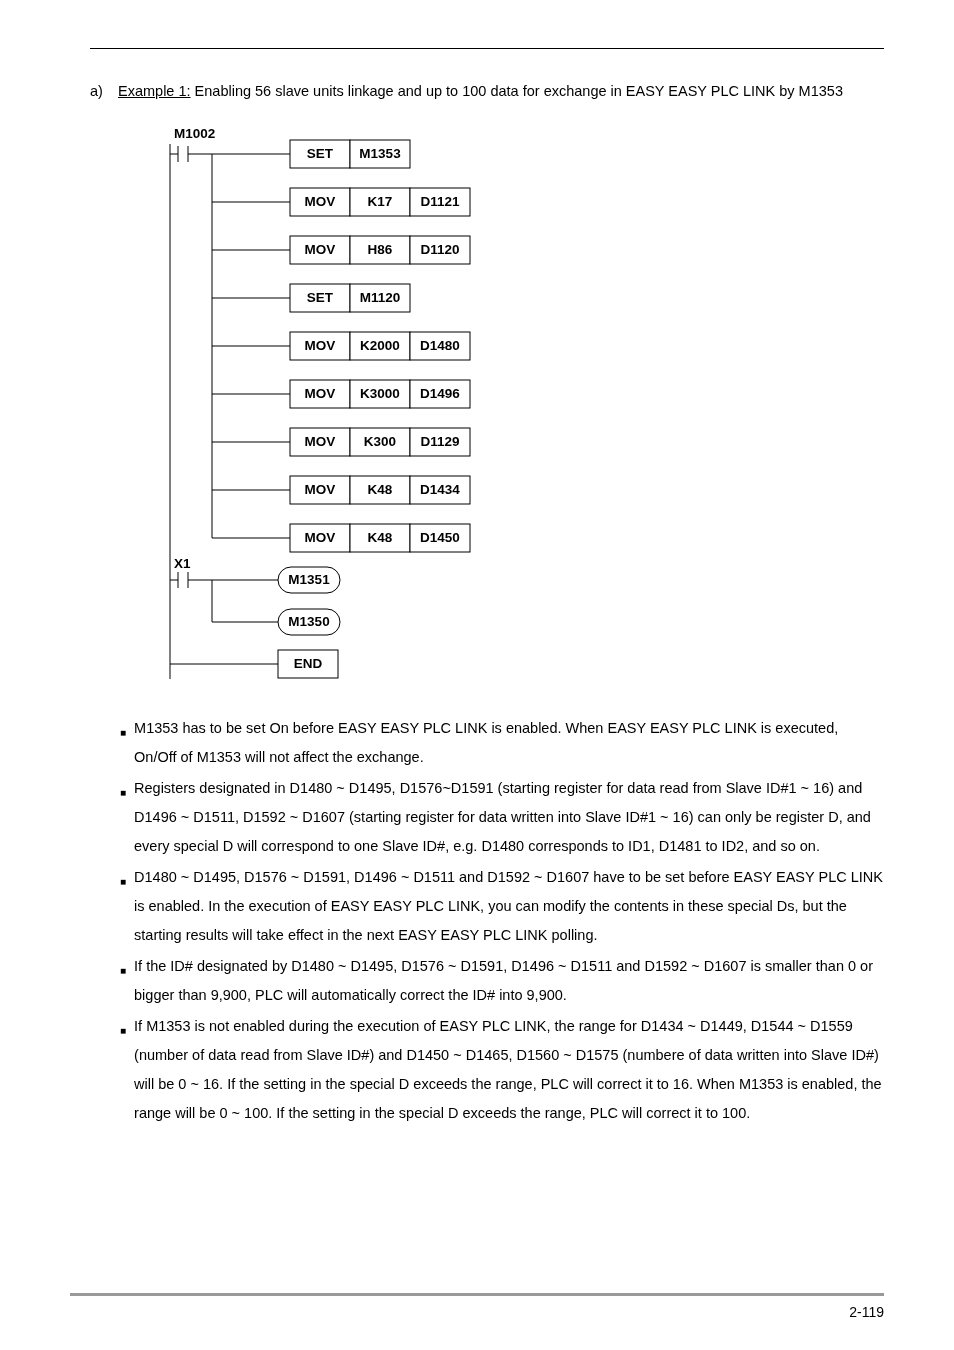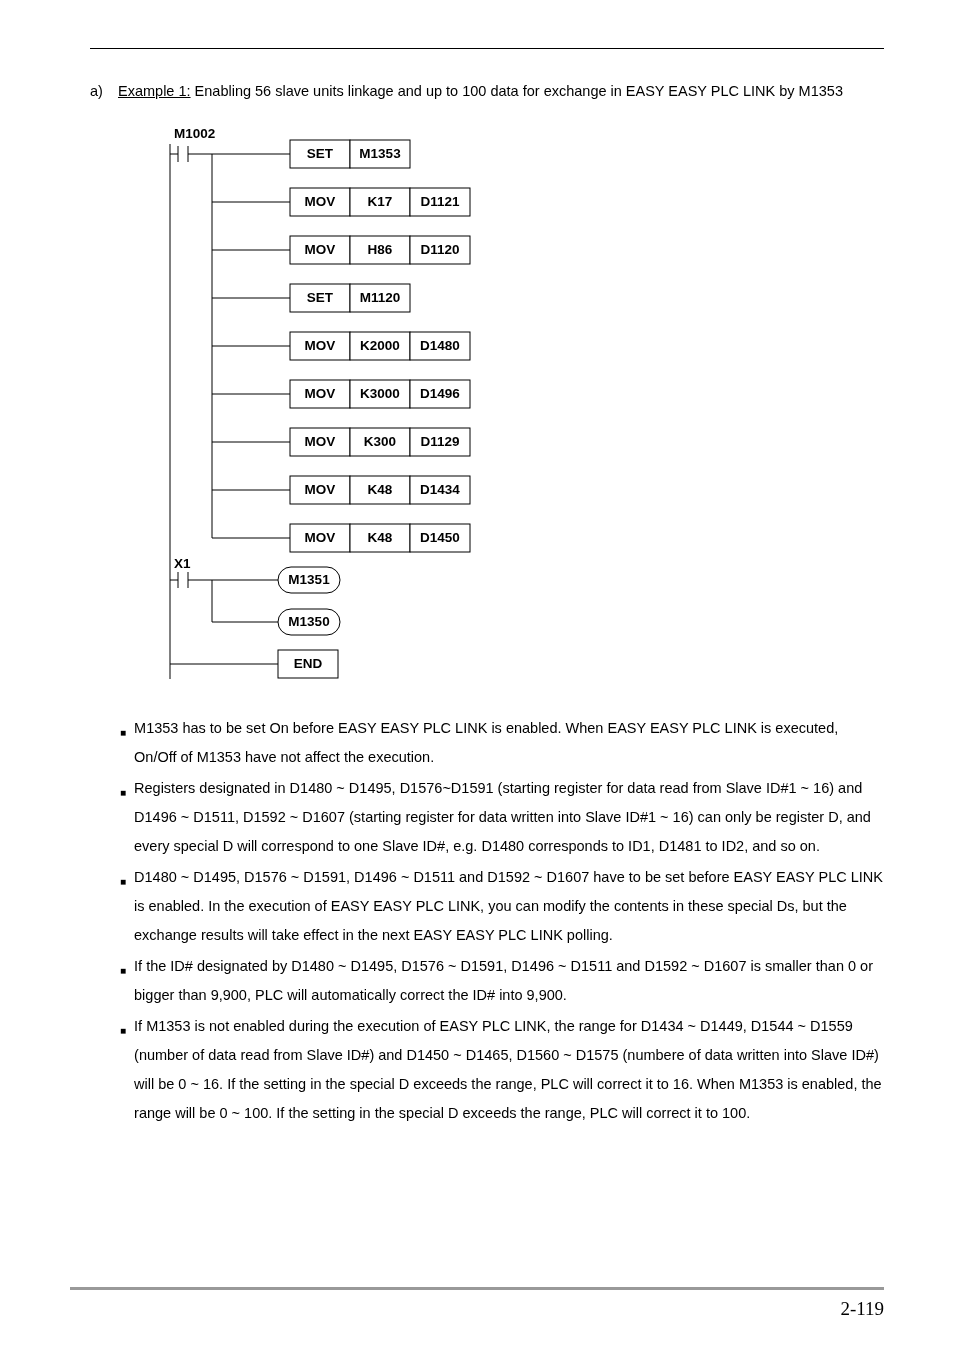--- a/index.html
+++ b/index.html
@@ -8,21 +8,21 @@
   .rule-top { border-top: 1px solid #000; margin-bottom: 28px; }
   .list-item { display: flex; gap: 10px; font-size: 14.5px; line-height: 2.0; margin-bottom: 18px; }
   .list-marker { min-width: 18px; }
   .underline { text-decoration: underline; }
   .ladder-wrap { margin: 0 0 26px 70px; font-weight: bold; }
   .bullets { margin-left: 30px; margin-top: 6px; }
   .bullet { display: flex; gap: 8px; font-size: 14.5px; line-height: 2.0; margin-bottom: 2px; }
   .bullet .sq { font-size: 10px; padding-top: 9px; }
   .rule-bottom-wrap { position: absolute; left: 70px; right: 70px; bottom: 30px; }
   .rule-bottom { height: 3px; background: #999; margin-bottom: 8px; }
-  .pagenum { text-align: right; font-size: 19px; font-family: Liberation Serif, serif; }
+  .pagenum { text-align: right; font-size: 14px; }
 
   svg text { font-family: Arial, Helvetica, sans-serif; font-size: 13.5px; fill: #000; }
 </style>
 </head>
 <body>
 
 <div class="page">
   <div class="rule-top"></div>
 
   <div class="list-item">
@@ -149,29 +149,29 @@
 
       <line x1="10" y1="540" x2="118" y2="540" stroke="#000"></line>
       <rect x="118" y="526" width="60" height="28" fill="#fff" stroke="#000"></rect>
       <text x="148" y="544" text-anchor="middle">END</text>
     </svg>
   </div>
 
   <div class="bullets">
     <div class="bullet">
       <div class="sq">■</div>
-      <div>M1353 has to be set On before EASY EASY PLC LINK is enabled. When EASY EASY PLC LINK is executed, On/Off of M1353 have not affect the execution.</div>
+      <div>M1353 has to be set On before EASY EASY PLC LINK is enabled. When EASY EASY PLC LINK is executed, On/Off of M1353 will not affect the exchange.</div>
     </div>
     <div class="bullet">
       <div class="sq">■</div>
       <div>Registers designated in D1480 ~ D1495, D1576~D1591 (starting register for data read from Slave ID#1 ~ 16) and D1496 ~ D1511, D1592 ~ D1607 (starting register for data written into Slave ID#1 ~ 16) can only be register D, and every special D will correspond to one Slave ID#, e.g. D1480 corresponds to ID1, D1481 to ID2, and so on.</div>
     </div>
     <div class="bullet">
       <div class="sq">■</div>
-      <div>D1480 ~ D1495, D1576 ~ D1591, D1496 ~ D1511 and D1592 ~ D1607 have to be set before EASY EASY PLC LINK is enabled. In the execution of EASY EASY PLC LINK, you can modify the contents in these special Ds, but the exchange results will take effect in the next EASY EASY PLC LINK polling.</div>
+      <div>D1480 ~ D1495, D1576 ~ D1591, D1496 ~ D1511 and D1592 ~ D1607 have to be set before EASY EASY PLC LINK is enabled. In the execution of EASY EASY PLC LINK, you can modify the contents in these special Ds, but the starting results will take effect in the next EASY EASY PLC LINK polling.</div>
     </div>
     <div class="bullet">
       <div class="sq">■</div>
       <div>If the ID# designated by D1480 ~ D1495, D1576 ~ D1591, D1496 ~ D1511 and D1592 ~ D1607 is smaller than 0 or bigger than 9,900, PLC will automatically correct the ID# into 9,900.</div>
     </div>
     <div class="bullet">
       <div class="sq">■</div>
       <div>If M1353 is not enabled during the execution of EASY PLC LINK, the range for D1434 ~ D1449, D1544 ~ D1559 (number of data read from Slave ID#) and D1450 ~ D1465, D1560 ~ D1575 (numbere of data written into Slave ID#) will be 0 ~ 16. If the setting in the special D exceeds the range, PLC will correct it to 16. When M1353 is enabled, the range will be 0 ~ 100. If the setting in the special D exceeds the range, PLC will correct it to 100.</div>
     </div>
   </div>

